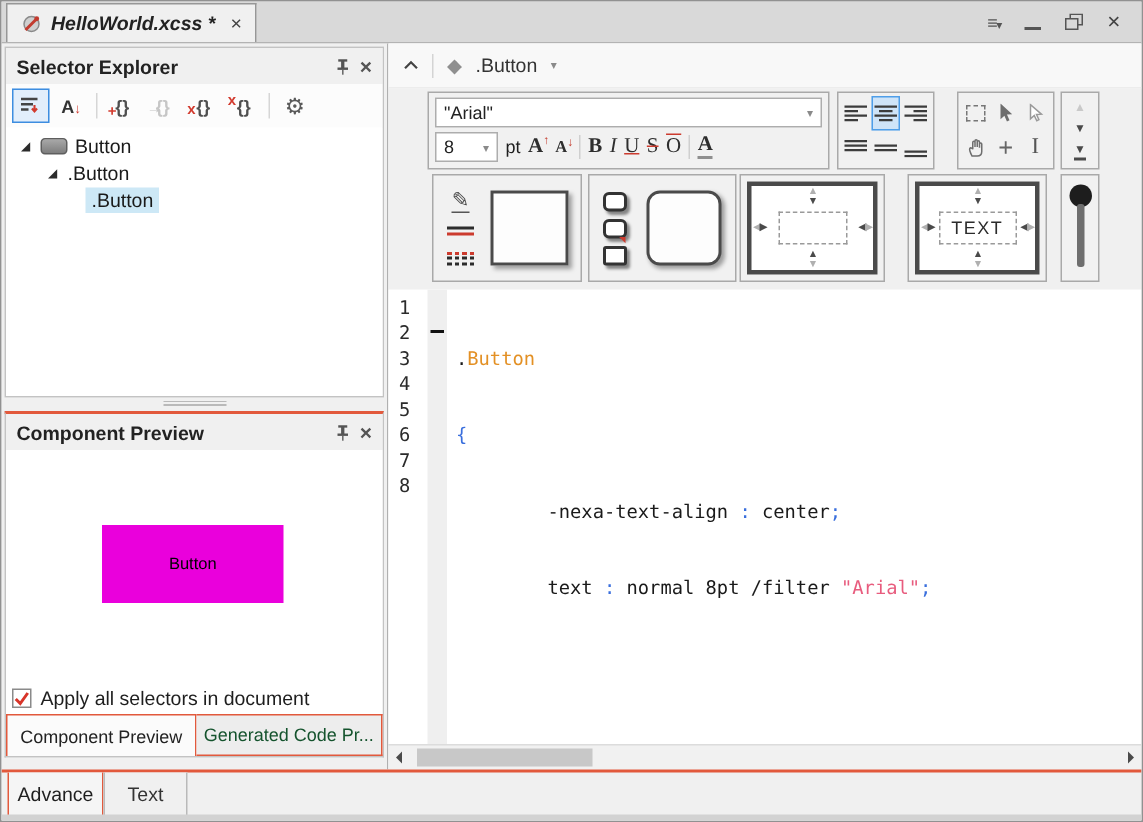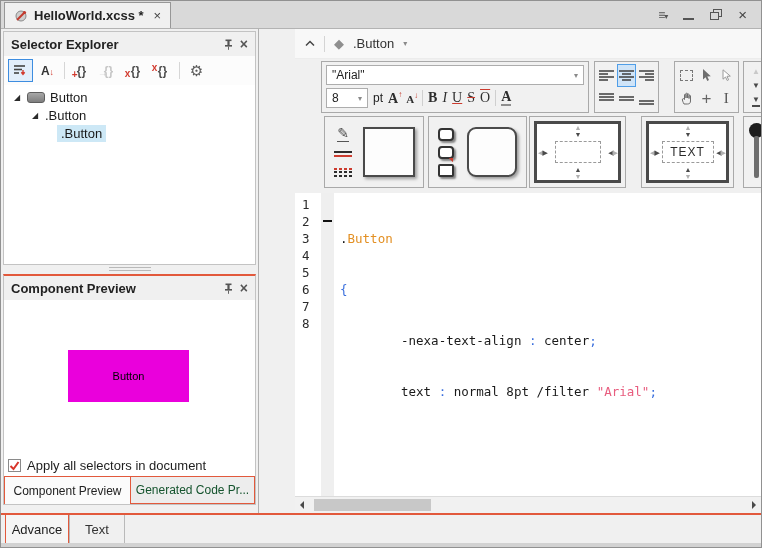--- a/index.html
+++ b/index.html
@@ -3,29 +3,29 @@
 <meta charset="utf-8">
 <style>
   * { margin:0; padding:0; box-sizing:border-box; }
   body { font-family:"Liberation Sans", sans-serif; background:#e8e8e8; }
   .window { position:relative; width:762px; height:548px; background:#f0f0f0;
             border:1px solid #919191; overflow:hidden; font-size:12px; color:#1e1e1e; }
 
   
   .titlebar { height:28px; background:#d9d9d9; border-bottom:1px solid #b3b3b3; display:flex; align-items:flex-end; }
   .doc-tab { margin-left:3px; height:26px; background:#f0f0f0; border:1px solid #979797; border-bottom:none;
-             display:flex; align-items:center; gap:6px; padding:0 9px; font-weight:bold; font-size:13px; color:#222; }
+             display:flex; align-items:center; gap:6px; padding:0 9px; font-weight:bold; font-size:13px; color:#222;font-style:italic; }
   .doc-tab .tab-close { font-weight:normal; color:#444; font-size:13px; margin-left:4px; cursor:default; }
   .win-controls { margin-left:auto; align-self:center; display:flex; align-items:center; gap:16px; padding-right:14px; color:#555; }
   .wc-menu { font-size:12px; letter-spacing:-1px; }
   .wc-menu .dd { font-size:8px; color:#555; }
   .wc-min { display:inline-block; width:11px; height:2px; background:#555; margin-top:8px; }
 
   
-  .main { display:flex; height:484px;gap:36px; }
+  .main { display:flex; height:484px; }
   .left-col { width:258px; border-right:1px solid #b0b0b0; display:flex; flex-direction:column; background:#f0f0f0; }
   .right-col { flex:1; display:flex; flex-direction:column; background:#fff; min-width:0; }
 
   
   .panel { border:1px solid #c3c3c3; background:#fff; display:flex; flex-direction:column; }
   .panel-header { height:24px; background:#f0f0f0; display:flex; align-items:center; padding:0 7px; gap:6px;
                   font-weight:bold; font-size:13px; color:#222; }
   .ph-spacer { flex:1; }
   .ph-btn { color:#555; font-size:12px; display:flex; align-items:center; }
 

